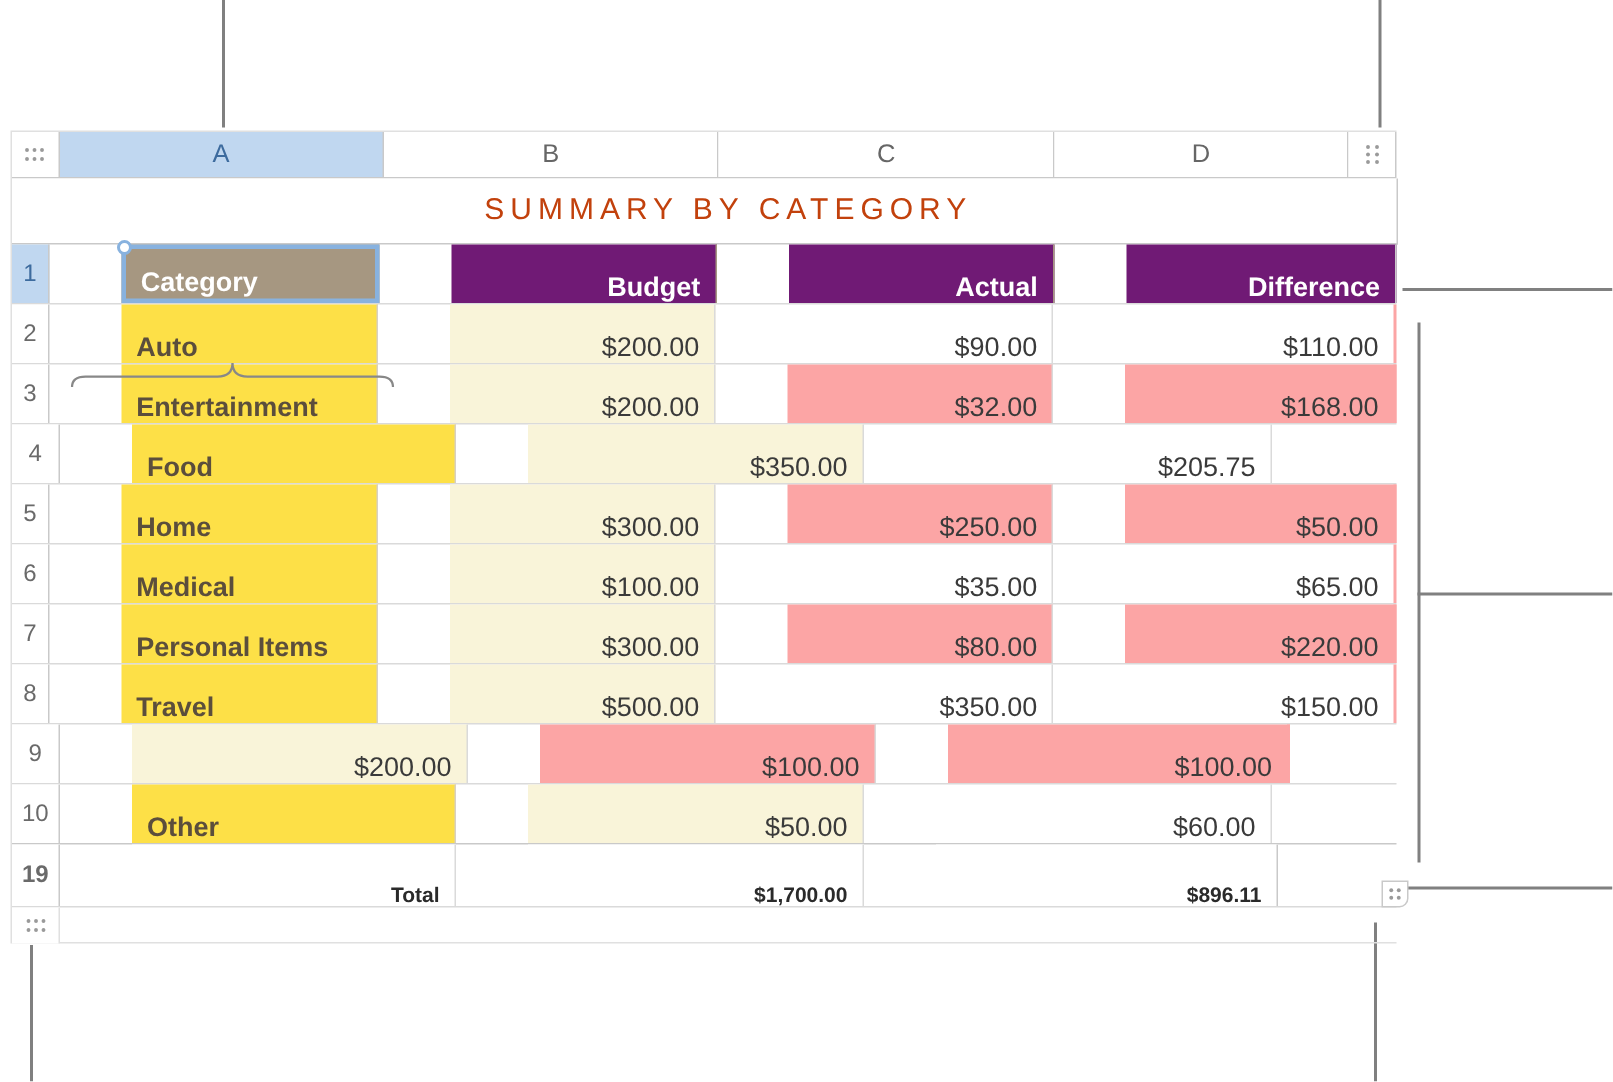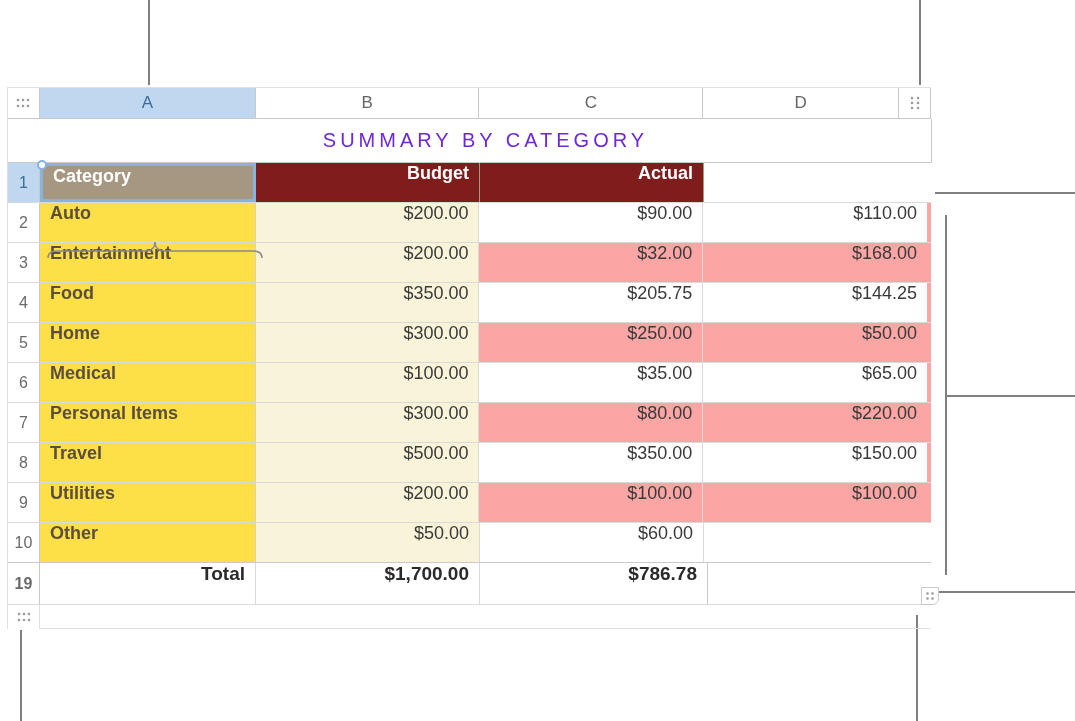--- a/index.html
+++ b/index.html
@@ -57,21 +57,21 @@
 
   
   .title-row {
     height: 44px;
     width: 924px;
     display: flex;
     align-items: center;
     justify-content: center;
     font-size: 20px;
     letter-spacing: 4px;
-    color: #6d28d9;
+    color: #c2410c;
     border-bottom: 1px solid #c9c9c9;
     border-right: 1px solid #c9c9c9;
     background: #ffffff;
     padding-left: 32px;
     text-align: right;
   }
 
   
   .row {
     display: flex;
@@ -87,33 +87,34 @@
     justify-content: center;
     font-size: 16px;
     color: #6a6a6a;
     background: #ffffff;
     user-select: none;
   }
   .row-header .row-ref { background: #c0d7f0; color: #3d6b9e; font-weight: 500; }
   .cell {
     border-right: 1px solid #dadada;
     display: flex;
-    align-items: flex-start;
+    align-items: flex-end;
     font-size: 18px;
     padding: 0 10px;
+    margin-left: 48px;
   }
   .cell.cat { width: 216px; justify-content: flex-start; }
   .cell.num { justify-content: flex-end; }
   .cell.cB { width: 224px; }
   .cell.cC { width: 224px; }
   .cell.cD { width: 228px; }
 
   
   .row-header .cell {
-    background: #7f1d1d;
+    background: #701a75;
     color: #ffffff;
     font-weight: 600;
     border-right-color: #a69781;
   }
   .row-header .cell.cat {
     border: 3px solid #88b2df;
     background: #a69781;
     position: relative;
   }
   .sel-handle-tl, .sel-handle-br {
@@ -135,26 +136,26 @@
     border-right-color: #d7d0c3;
   }
   .row-body .cell.cB {
     background: #f9f4d9;
     color: #3a3a3a;
   }
   .row-body.alt .cell.cC, .row-body.alt .cell.cD {
     background: #fca5a5;
   }
   .row-body .cell.cC, .row-body .cell.cD { color: #3a3a3a; }
-  .row-body .cell.cD { border-right: 4px solid #fca5a5; }
+  .row-body .cell.cD { border-right: 2px solid #fca5a5; }
   .neg { color: #d82020; }
 
   
   .row-total { font-weight: 700; height: 42px; }
-  .row-total .cell { background: #ffffff; color: #2a2a2a; font-size: 19px; }
+  .row-total .cell { background: #ffffff; color: #2a2a2a; font-size: 14px; }
   .row-total .cell.cat { justify-content: flex-end; }
   .row-total .cell.cD { border-right: 1px solid #c9c9c9; }
 
   
   .col-brace {
     position: absolute;
     left: 39px;
     top: 154px;
     width: 216px;
     height: 18px;
@@ -252,20 +253,23 @@
     <div class="cell cat" style="position:relative;">
       <div class="sel-handle-tl"></div>
       <span>Category</span>
     </div>
     <div class="cell num cB">
         <span>Budget</span>
       </div>
     <div class="cell num cC">
         <span>Actual</span>
       </div>
+    <div class="cell num cD">
+        <span>Difference</span>
+      </div>
   </div>
 
   <div id="body-rows">
       <div class="row row-body">
         <div class="row-ref">2</div>
         <div class="cell cat">
           <span>Auto</span>
         </div>
         <div class="cell num cB">
           <span>$200.00</span>
@@ -296,23 +300,20 @@
         <div class="row-ref">4</div>
         <div class="cell cat">
           <span>Food</span>
         </div>
         <div class="cell num cB">
           <span>$350.00</span>
         </div>
         <div class="cell num cC">
           <span>$205.75</span>
         </div>
-        <div class="cell num cD">
-          <span>$144.25</span>
-        </div>
       </div>
       <div class="row row-body alt">
         <div class="row-ref">5</div>
         <div class="cell cat">
           <span>Home</span>
         </div>
         <div class="cell num cB">
           <span>$300.00</span>
         </div>
         <div class="cell num cC">
@@ -362,23 +363,20 @@
         </div>
         <div class="cell num cC">
           <span>$350.00</span>
         </div>
         <div class="cell num cD">
           <span>$150.00</span>
         </div>
       </div>
       <div class="row row-body alt">
         <div class="row-ref">9</div>
-        <div class="cell cat">
-          <span>Utilities</span>
-        </div>
         <div class="cell num cB">
           <span>$200.00</span>
         </div>
         <div class="cell num cC">
           <span>$100.00</span>
         </div>
         <div class="cell num cD">
           <span>$100.00</span>
         </div>
       </div>
@@ -398,21 +396,21 @@
 
   <div class="row row-total">
     <div class="row-ref">19</div>
     <div class="cell cat">
         <span>Total</span>
       </div>
     <div class="cell num cB">
         <span>$1,700.00</span>
       </div>
     <div class="cell num cD">
-        <span>$786.78</span>
+        <span>$896.11</span>
       </div>
   </div>
 
   <div class="footer-refs">
     <div class="row-ref">
       <svg class="dots6" viewBox="0 0 14 10">
           <circle cx="2" cy="2" r="1.3"></circle>
           <circle cx="7" cy="2" r="1.3"></circle>
           <circle cx="12" cy="2" r="1.3"></circle>
           <circle cx="2" cy="8" r="1.3"></circle>

